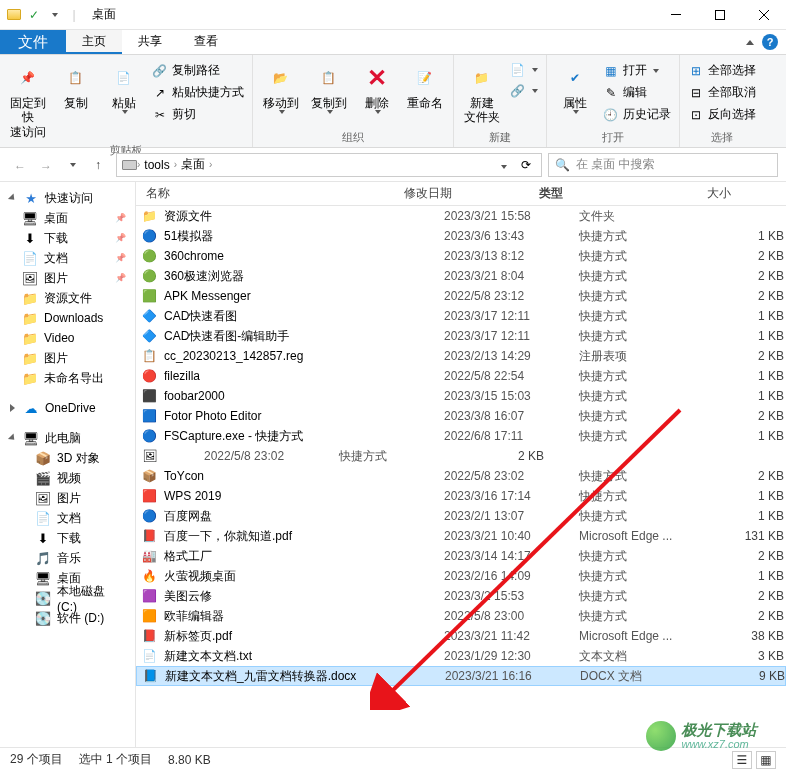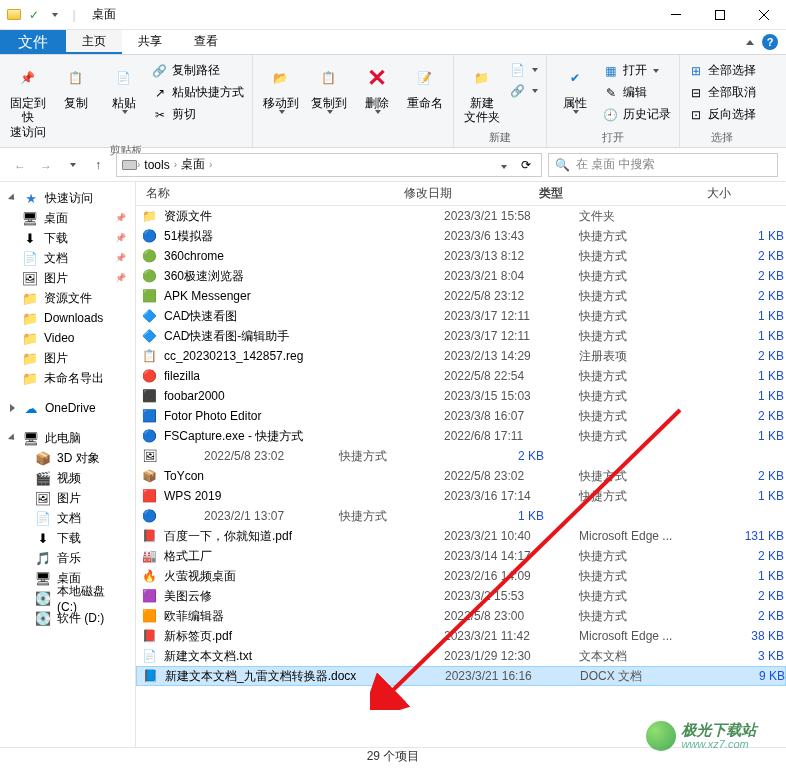--- a/index.html
+++ b/index.html
@@ -61,23 +61,23 @@
 .col-date { width: 135px; }
 .col-type { width: 145px; font-weight: bold; }
 .col-size { width: 60px; text-align: right; }
 .rows { flex: 1; overflow-y: auto; position: relative; }
 .row { display: flex; align-items: center; height: 20px; padding-left: 6px; }
 .row.selected { background: #cce8ff; border: 1px solid #99d1ff; }
 .row .ricon-f { width: 16px; height: 16px; margin-right: 6px; display: flex; align-items: center; justify-content: center; font-size: 12px; }
 .row .c-name { width: 240px; overflow: hidden; text-overflow: ellipsis; white-space: nowrap; }
 .row .c-date { width: 135px; color: #555; margin-left: 40px; }
 .row .c-type { width: 145px; color: #555; }
-.row .c-size { width: 60px; text-align: right; color: #1d4ed8; }
-
-.statusbar { height: 24px; border-top: 1px solid #e5e5e5; display: flex; align-items: center; padding: 0 10px; gap: 16px; font-size: 12px; color: #333; background: #fff; flex-direction: column; }
+.row .c-size { width: 60px; text-align: right; color: #404040; }
+
+.statusbar { height: 24px; border-top: 1px solid #e5e5e5; display: flex; align-items: center; padding: 0 10px; gap: 16px; font-size: 12px; color: #333; background: #fff; }
 .statusbar .view-icons { margin-left: auto; display: flex; gap: 4px; }
 .view-icon { width: 20px; height: 18px; border: 1px solid #ccc; display: flex; align-items: center; justify-content: center; }
 
 .arrow-annotation { position: absolute; pointer-events: none; z-index: 100; }
 .watermark { position: absolute; right: 0; bottom: 22px; width: 170px; height: 42px; opacity: 0.85; display: flex; align-items: center; justify-content: center; gap: 6px; font-style: italic; color: #2a7a3a; z-index: 200; }
 .watermark .logo-circle { width: 30px; height: 30px; border-radius: 50%; background: radial-gradient(circle at 30% 30%, #7ed957, #2a9d3f); }
 .watermark .wm-txt { display: flex; flex-direction: column; line-height: 1.1; }
 .drive-ico { width: 15px; height: 10px; background: #d0d0d0; border: 1px solid #888; border-radius: 1px; }
 .blue-star { color: #2e7cd6; }
 .check-green { color: #2a9d3f; }
@@ -178,20 +178,21 @@
       <div class="rbtn-large">
           <div class="ricon" style="color:#d13;font-size:24px;font-weight:bold">✕</div>
           <span>删除</span>
           <span class="chev-d"></span>
         </div>
       <div class="rbtn-large">
           <div class="ricon">📝</div>
           <span>重命名</span>
         </div>
     </div>
+    <div class="ribbon-group-label">组织</div>
   </div>
 
   <div class="ribbon-group">
     <div class="ribbon-group-body">
       <div class="rbtn-large">
           <div class="ricon">📁</div>
           <span style="white-space:pre-line">新建
 文件夹</span>
         </div>
       <div class="rcol">
@@ -497,20 +498,21 @@
         </div>
         <div class="row">
           <span class="ricon-f">🟥</span>
           <span class="c-name">WPS 2019</span>
           <span class="c-date">2023/3/16 17:14</span>
           <span class="c-type">快捷方式</span>
           <span class="c-size">1 KB</span>
         </div>
         <div class="row">
           <span class="ricon-f">🔵</span>
+          <span class="c-name">百度网盘</span>
           <span class="c-date">2023/2/1 13:07</span>
           <span class="c-type">快捷方式</span>
           <span class="c-size">1 KB</span>
         </div>
         <div class="row">
           <span class="ricon-f">📕</span>
           <span class="c-name">百度一下，你就知道.pdf</span>
           <span class="c-date">2023/3/21 10:40</span>
           <span class="c-type">Microsoft Edge ...</span>
           <span class="c-size">131 KB</span>

